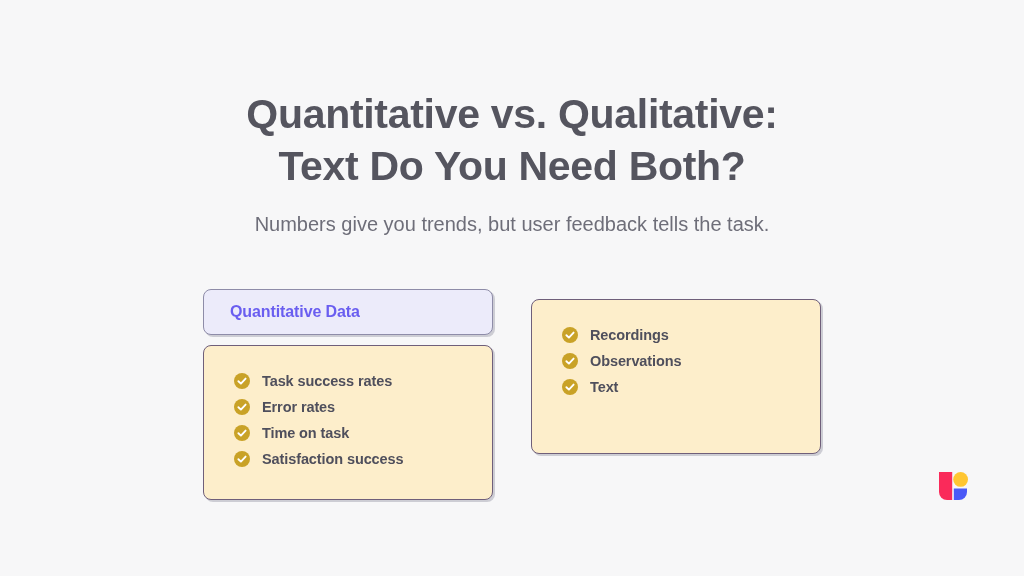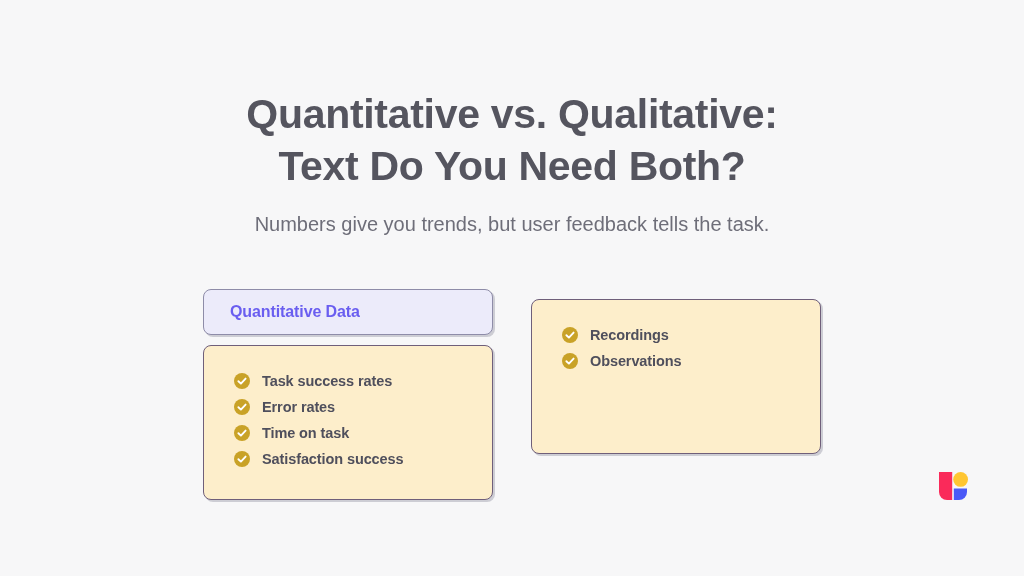--- a/index.html
+++ b/index.html
@@ -205,20 +205,29 @@
           </li>
           <li class="item">
             <span class="check-icon">
               <svg viewBox="0 0 16 16" width="16" height="16" aria-hidden="true">
                 <circle cx="8" cy="8" r="8" fill="#c9a227"></circle>
                 <path d="M4.4 8.2 L6.9 10.6 L11.6 5.6" fill="none" stroke="#ffffff" stroke-width="1.9" stroke-linecap="round" stroke-linejoin="round"></path>
               </svg>
             </span>
             <span class="item-label">Observations</span>
           </li>
+          <li class="item">
+            <span class="check-icon">
+              <svg viewBox="0 0 16 16" width="16" height="16" aria-hidden="true">
+                <circle cx="8" cy="8" r="8" fill="#c9a227"></circle>
+                <path d="M4.4 8.2 L6.9 10.6 L11.6 5.6" fill="none" stroke="#ffffff" stroke-width="1.9" stroke-linecap="round" stroke-linejoin="round"></path>
+              </svg>
+            </span>
+            <span class="item-label">Text</span>
+          </li>
         </ul>
       </div>
     </div>
 
   </div>
 
   <div class="logo">
     <svg viewBox="0 0 34 34" width="34" height="34" aria-hidden="true">
       <path d="M3 3 H16.2 V31 H11 A8 8 0 0 1 3 23 Z" fill="#fa2a5a"></path>
       <circle cx="24.6" cy="10.4" r="7.4" fill="#ffc632"></circle>

